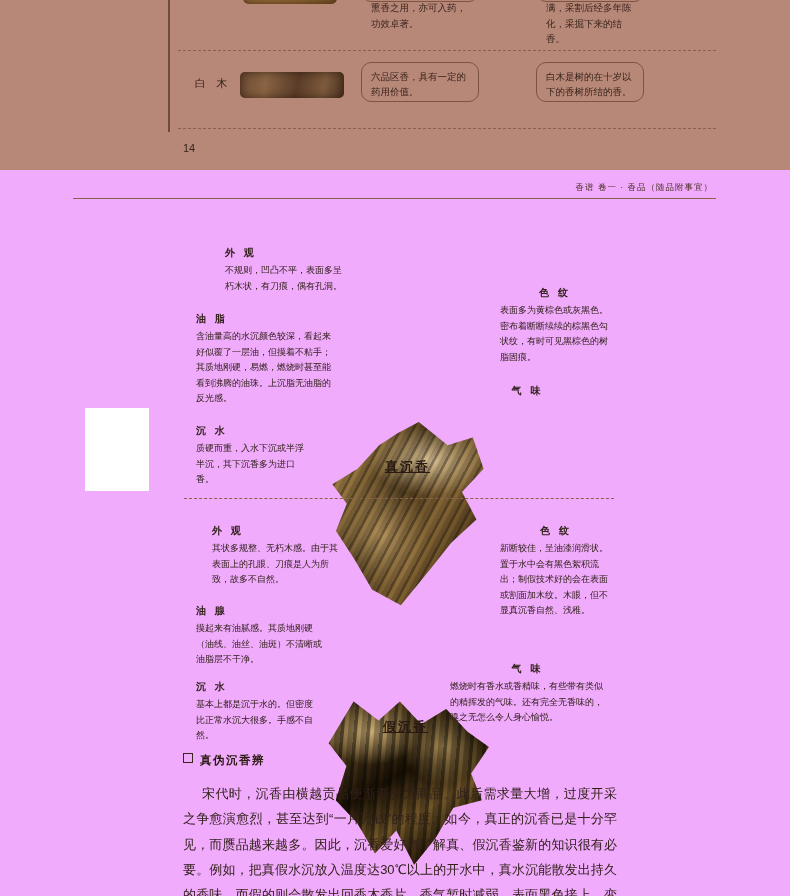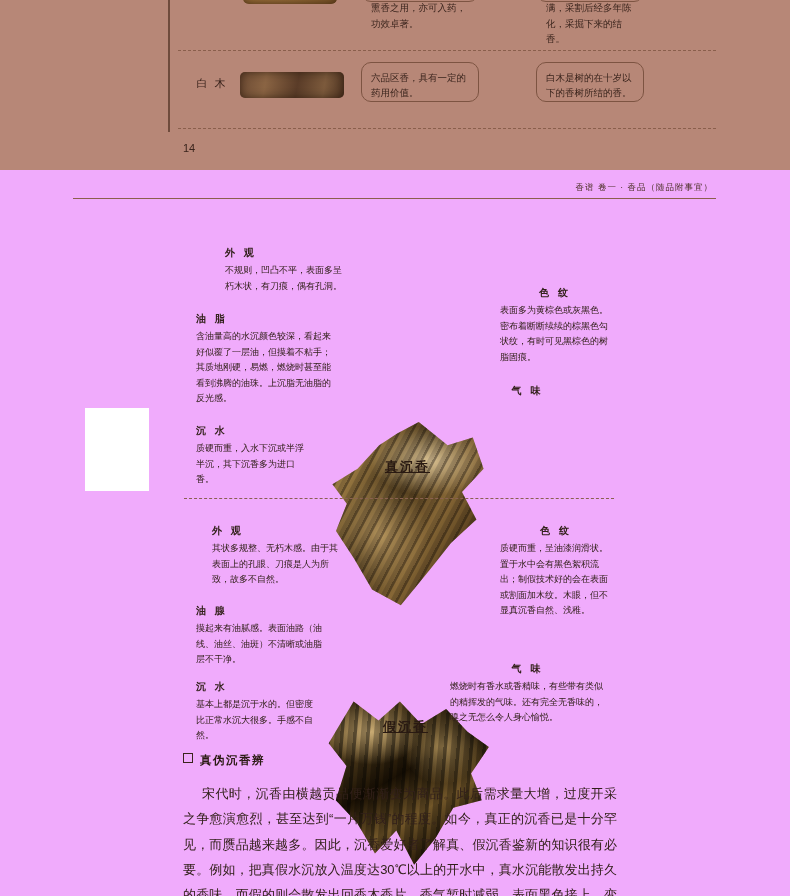--- a/index.html
+++ b/index.html
@@ -228,21 +228,21 @@
 
   <div style="position:absolute;left:168px;top:-46px;width:560px;height:60px;">
 
     <div class="specimen sp-1" style="left:75px;top:10px;"></div>
     <div class="bubble b-mid" style="left:193px;top:8px;height:40px;">二品次奇楠，香味细腻，气息绵长，多用于熏香之用，亦可入药，功效卓著。</div>
     <div class="bubble b-right" style="left:368px;top:8px;height:40px;">上沉木，多生于树干或结节处，油脂饱满，采割后经多年陈化，采掘下来的结香。</div>
   </div>
 
   <div class="row-sep" style="left:178px;top:50px;width:538px;"></div>
 
-  <div style="position:absolute;left:168px;top:56px;width:560px;height:62px;">
+  <div style="position:absolute;left:168px;top:56px;width:560px;height:62px;font-family:Liberation Mono, monospace;">
     <div class="cell-label" style="left:14px;top:20px;">白 木</div>
     <div class="specimen sp-2" style="left:72px;top:16px;width:104px;"></div>
     <div class="bubble b-mid" style="left:193px;top:6px;height:40px;">六品区香，具有一定的药用价值。</div>
     <div class="bubble b-right" style="left:368px;top:6px;height:40px;">白木是树的在十岁以下的香树所结的香。</div>
   </div>
 
   <div class="row-sep" style="left:178px;top:128px;width:538px;"></div>
 
   <div class="folio">14</div>
 </div>
@@ -292,31 +292,31 @@
   </div>
   <div class="caption" style="left:383px;top:548px;">假沉香</div>
 
   <div class="ann" style="left:212px;top:352px;width:126px;">
     <span class="t">外 观</span>
     <span class="b">其状多规整、无朽木感。由于其表面上的孔眼、刀痕是人为所致，故多不自然。</span>
   </div>
 
   <div class="ann" style="left:196px;top:432px;width:128px;">
     <span class="t">油 腺</span>
-    <span class="b">摸起来有油腻感。表面油路（油线、油丝、油斑）不清晰或油脂层不干净。</span>
+    <span class="b">摸起来有油腻感。其质地刚硬（油线、油丝、油斑）不清晰或油脂层不干净。</span>
   </div>
 
   <div class="ann" style="left:196px;top:508px;width:124px;">
     <span class="t">沉 水</span>
     <span class="b">基本上都是沉于水的。但密度比正常水沉大很多。手感不自然。</span>
   </div>
 
   <div class="ann right" style="left:500px;top:352px;width:112px;">
     <span class="t">色 纹</span>
-    <span class="b">质硬而重，呈油漆润滑状。置于水中会有黑色絮积流出；制假技术好的会在表面或割面加木纹。木眼，但不显真沉香自然、浅稚。</span>
+    <span class="b">新断较佳，呈油漆润滑状。置于水中会有黑色絮积流出；制假技术好的会在表面或割面加木纹。木眼，但不显真沉香自然、浅稚。</span>
   </div>
 
   <div class="ann right" style="left:450px;top:490px;width:155px;">
     <span class="t">气 味</span>
     <span class="b">燃烧时有香水或香精味，有些带有类似的精挥发的气味。还有完全无香味的，嗅之无怎么令人身心愉悦。</span>
   </div>
 
   <div class="essay">
     <div class="essay-head">
       <span class="sq"></span><span>真伪沉香辨</span>

